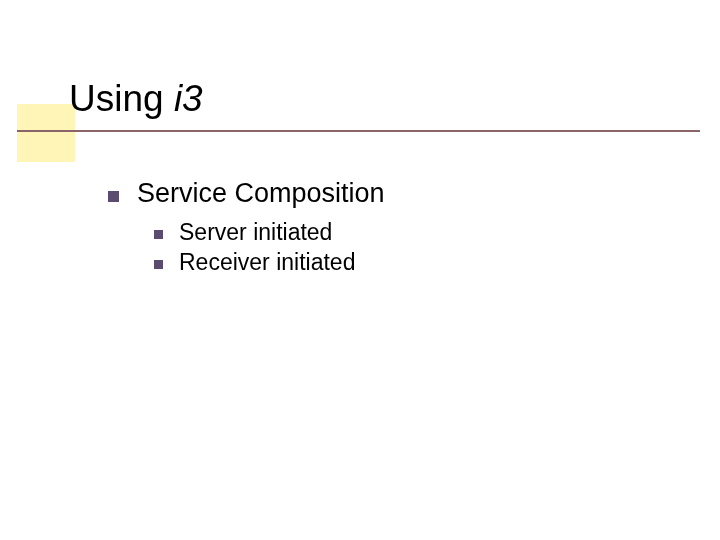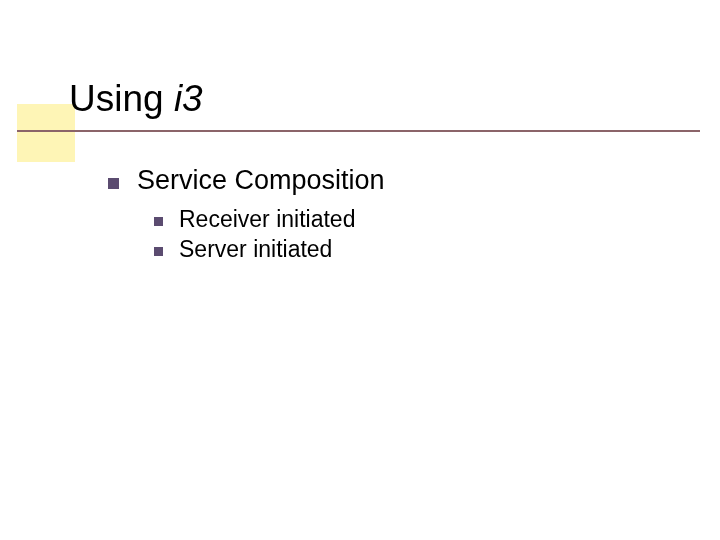--- a/index.html
+++ b/index.html
@@ -51,21 +51,21 @@
       font-weight: 400;
       color: #000;
       z-index: 3;
       white-space: nowrap;
     }
     .title-italic {
       font-style: italic;
     }
     .content {
       position: absolute;
-      top: 165px;
+      top: 178px;
       left: 108px;
     }
     .bullet-row {
       display: flex;
       align-items: flex-start;
       margin-bottom: 4px;
     }
     .bullet-l1 {
       width: 11px;
       height: 11px;
@@ -114,21 +114,21 @@
   </div>
 
   <div class="content">
     <div class="bullet-row">
       <div class="bullet-l1"></div>
       <div class="text-l1">Service Composition</div>
     </div>
     <div class="sub-list">
       <div class="bullet-row sub-item">
         <div class="bullet-l2"></div>
-        <div class="text-l2">Receiver initiated</div>
+        <div class="text-l2">Server initiated</div>
       </div>
       <div class="bullet-row sub-item">
         <div class="bullet-l2"></div>
-        <div class="text-l2">Server initiated</div>
+        <div class="text-l2">Receiver initiated</div>
       </div>
     </div>
   </div>
 </div>
 
 </body></html>

